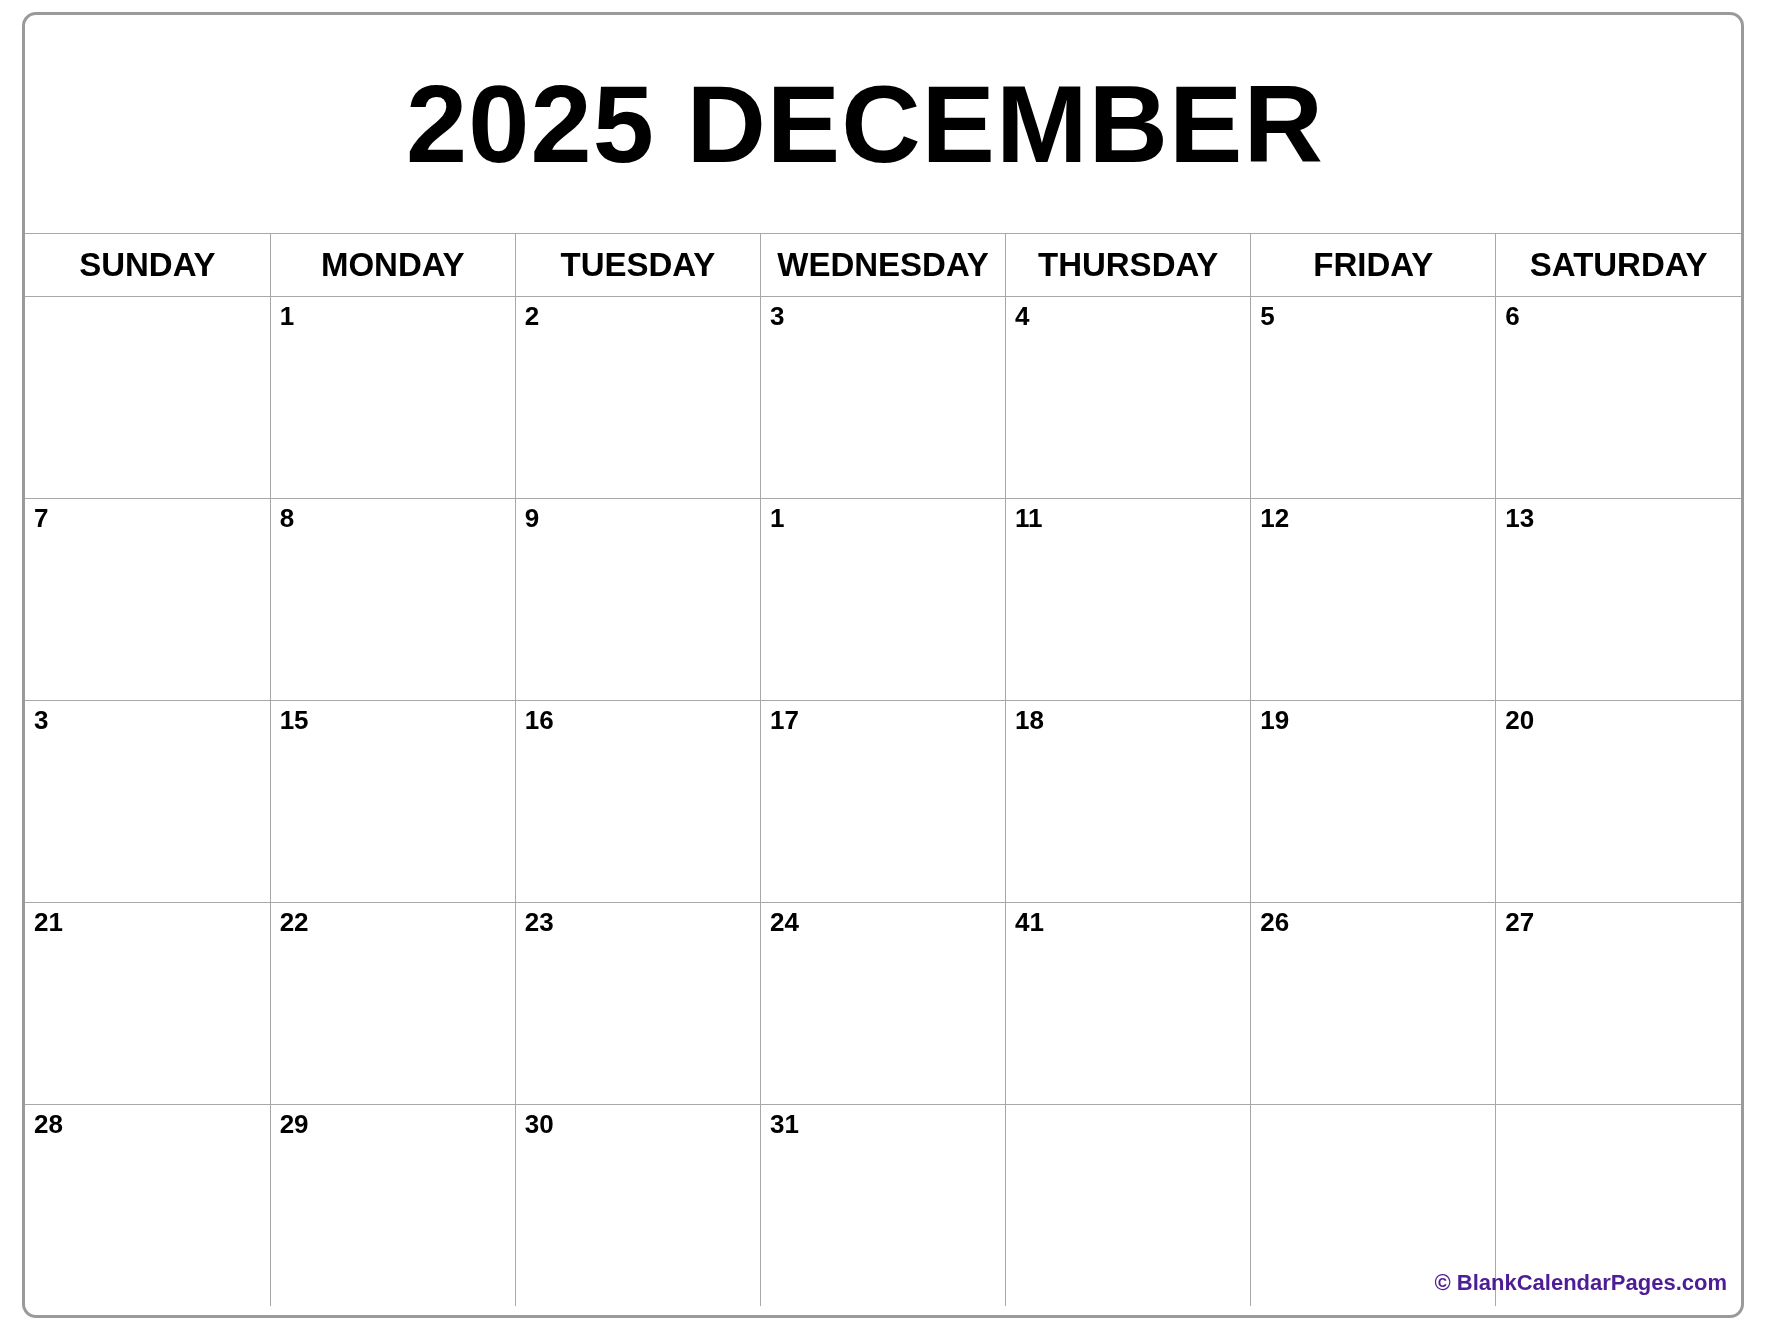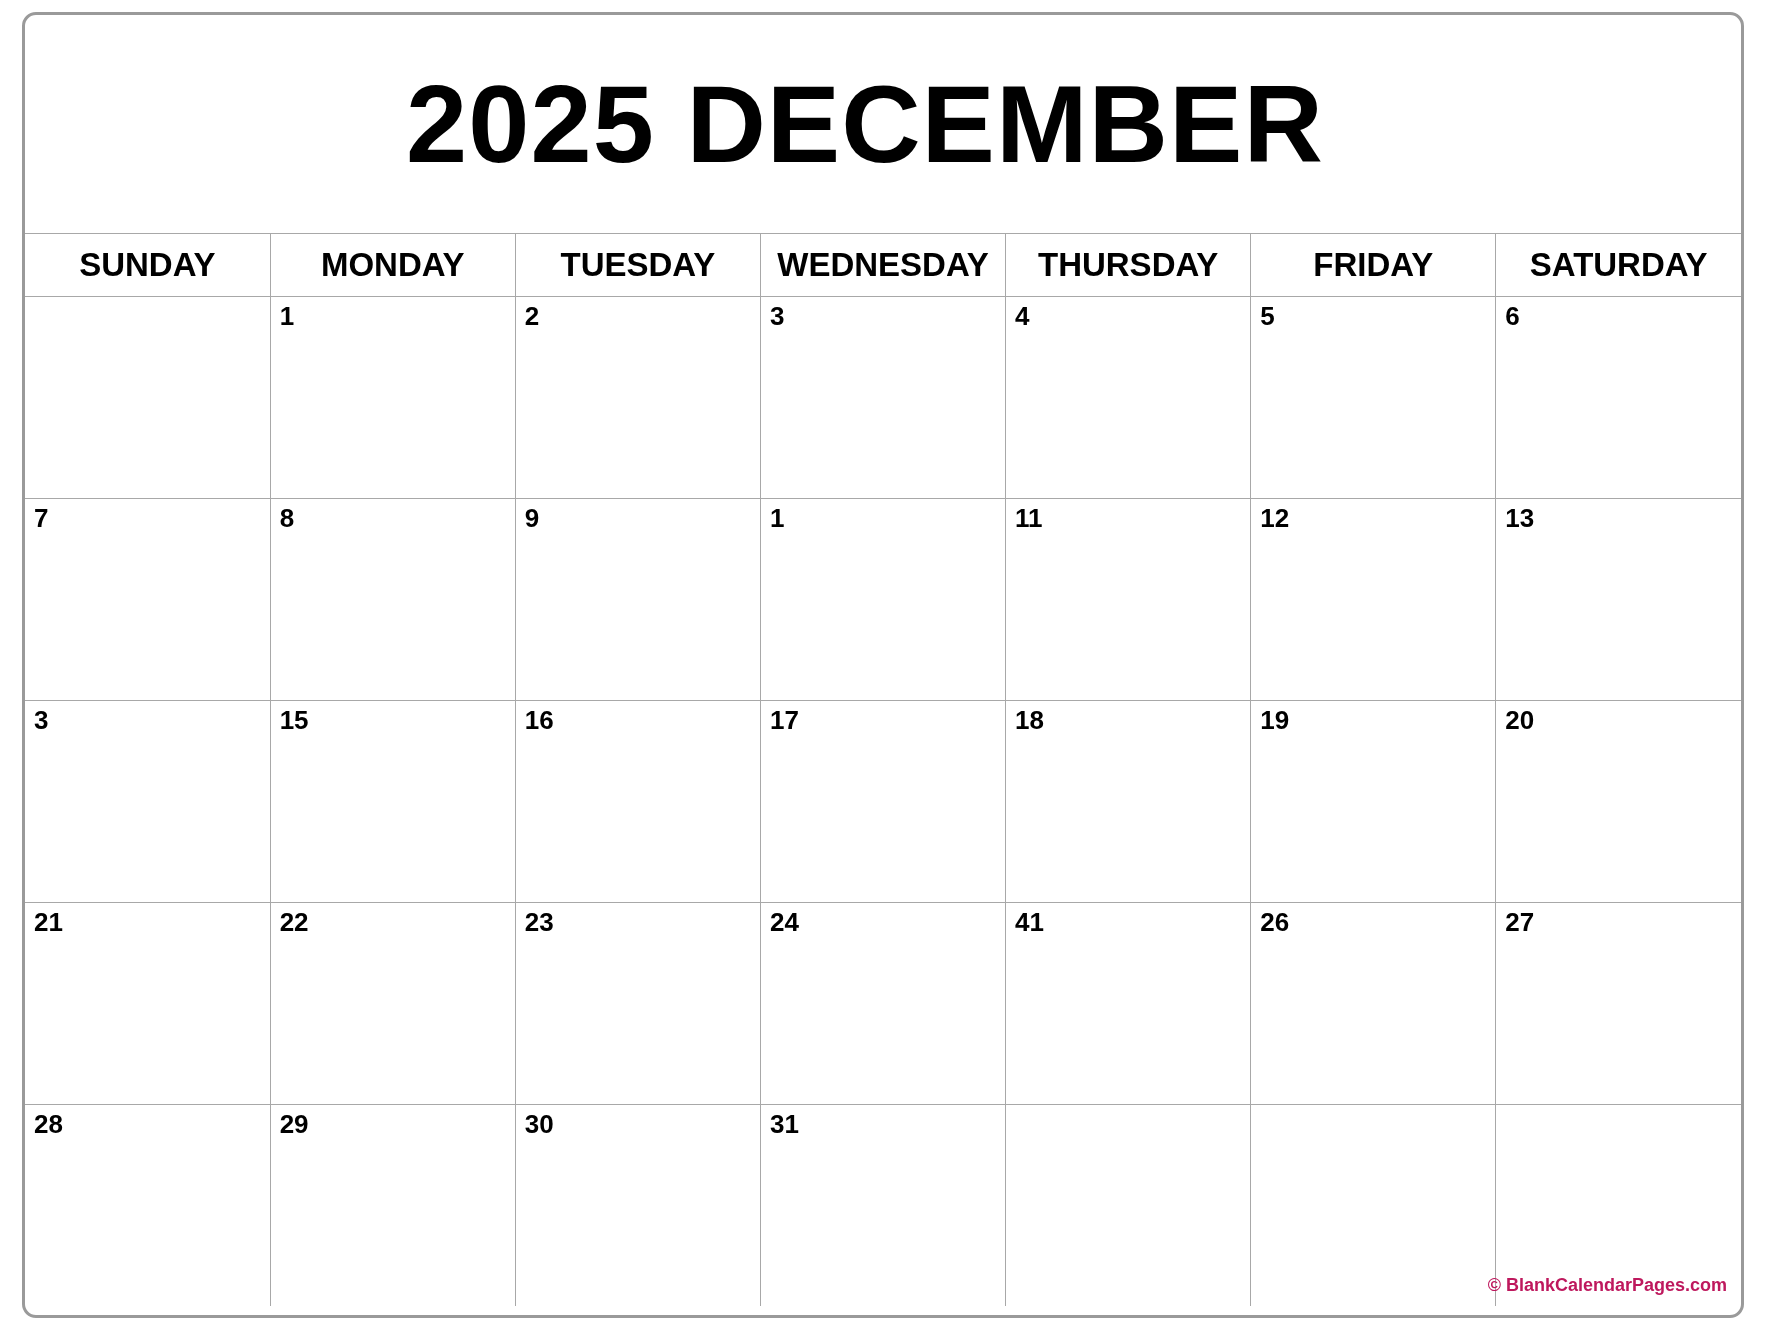--- a/index.html
+++ b/index.html
@@ -75,23 +75,23 @@
     left: 9px;
     font-size: 26px;
     font-weight: bold;
     color: #000;
     line-height: 1;
   }
   .credit {
     position: absolute;
     right: 14px;
     bottom: 10px;
-    font-size: 18px;
-    font-weight: bold;
-    color: #be185d;
+    font-size: 22px;
+    font-weight: bold;
+    color: #4c1d95;
     white-space: nowrap;
   }
 </style>
 </head>
 <body>
 
 <div class="calendar-frame">
 
   <div class="title-bar">
     <div class="title-text">2025 DECEMBER</div>

